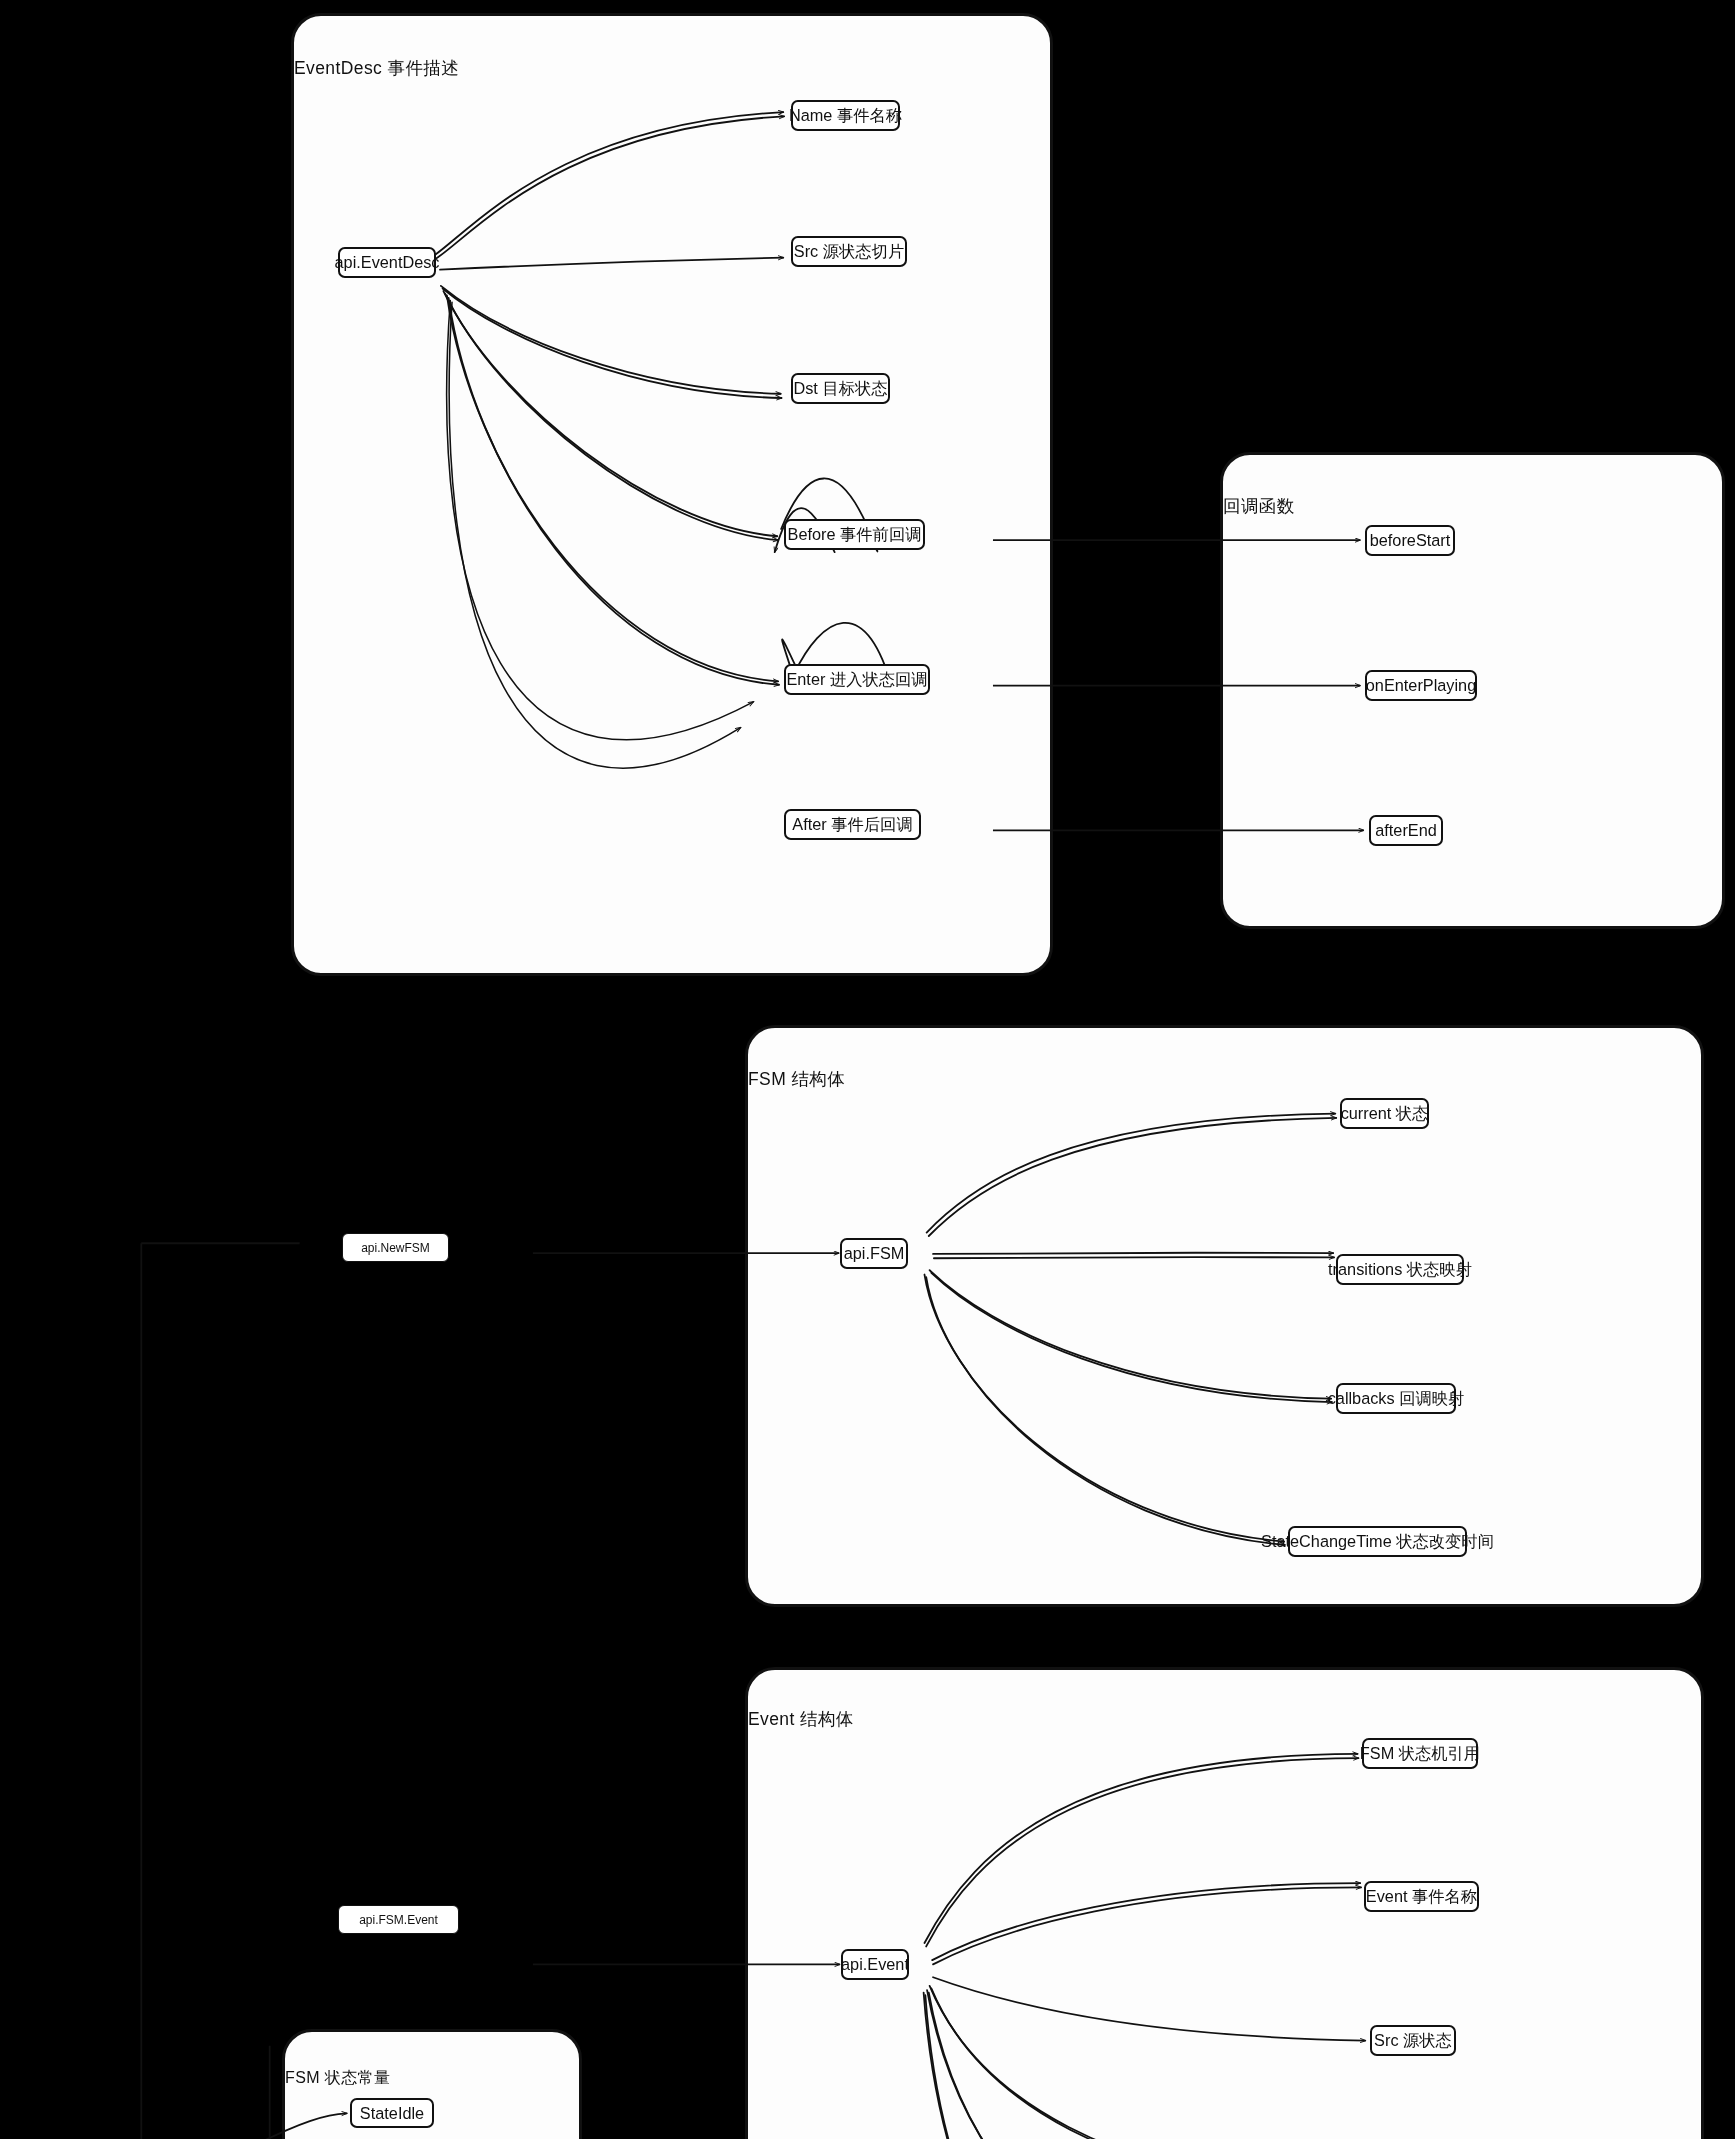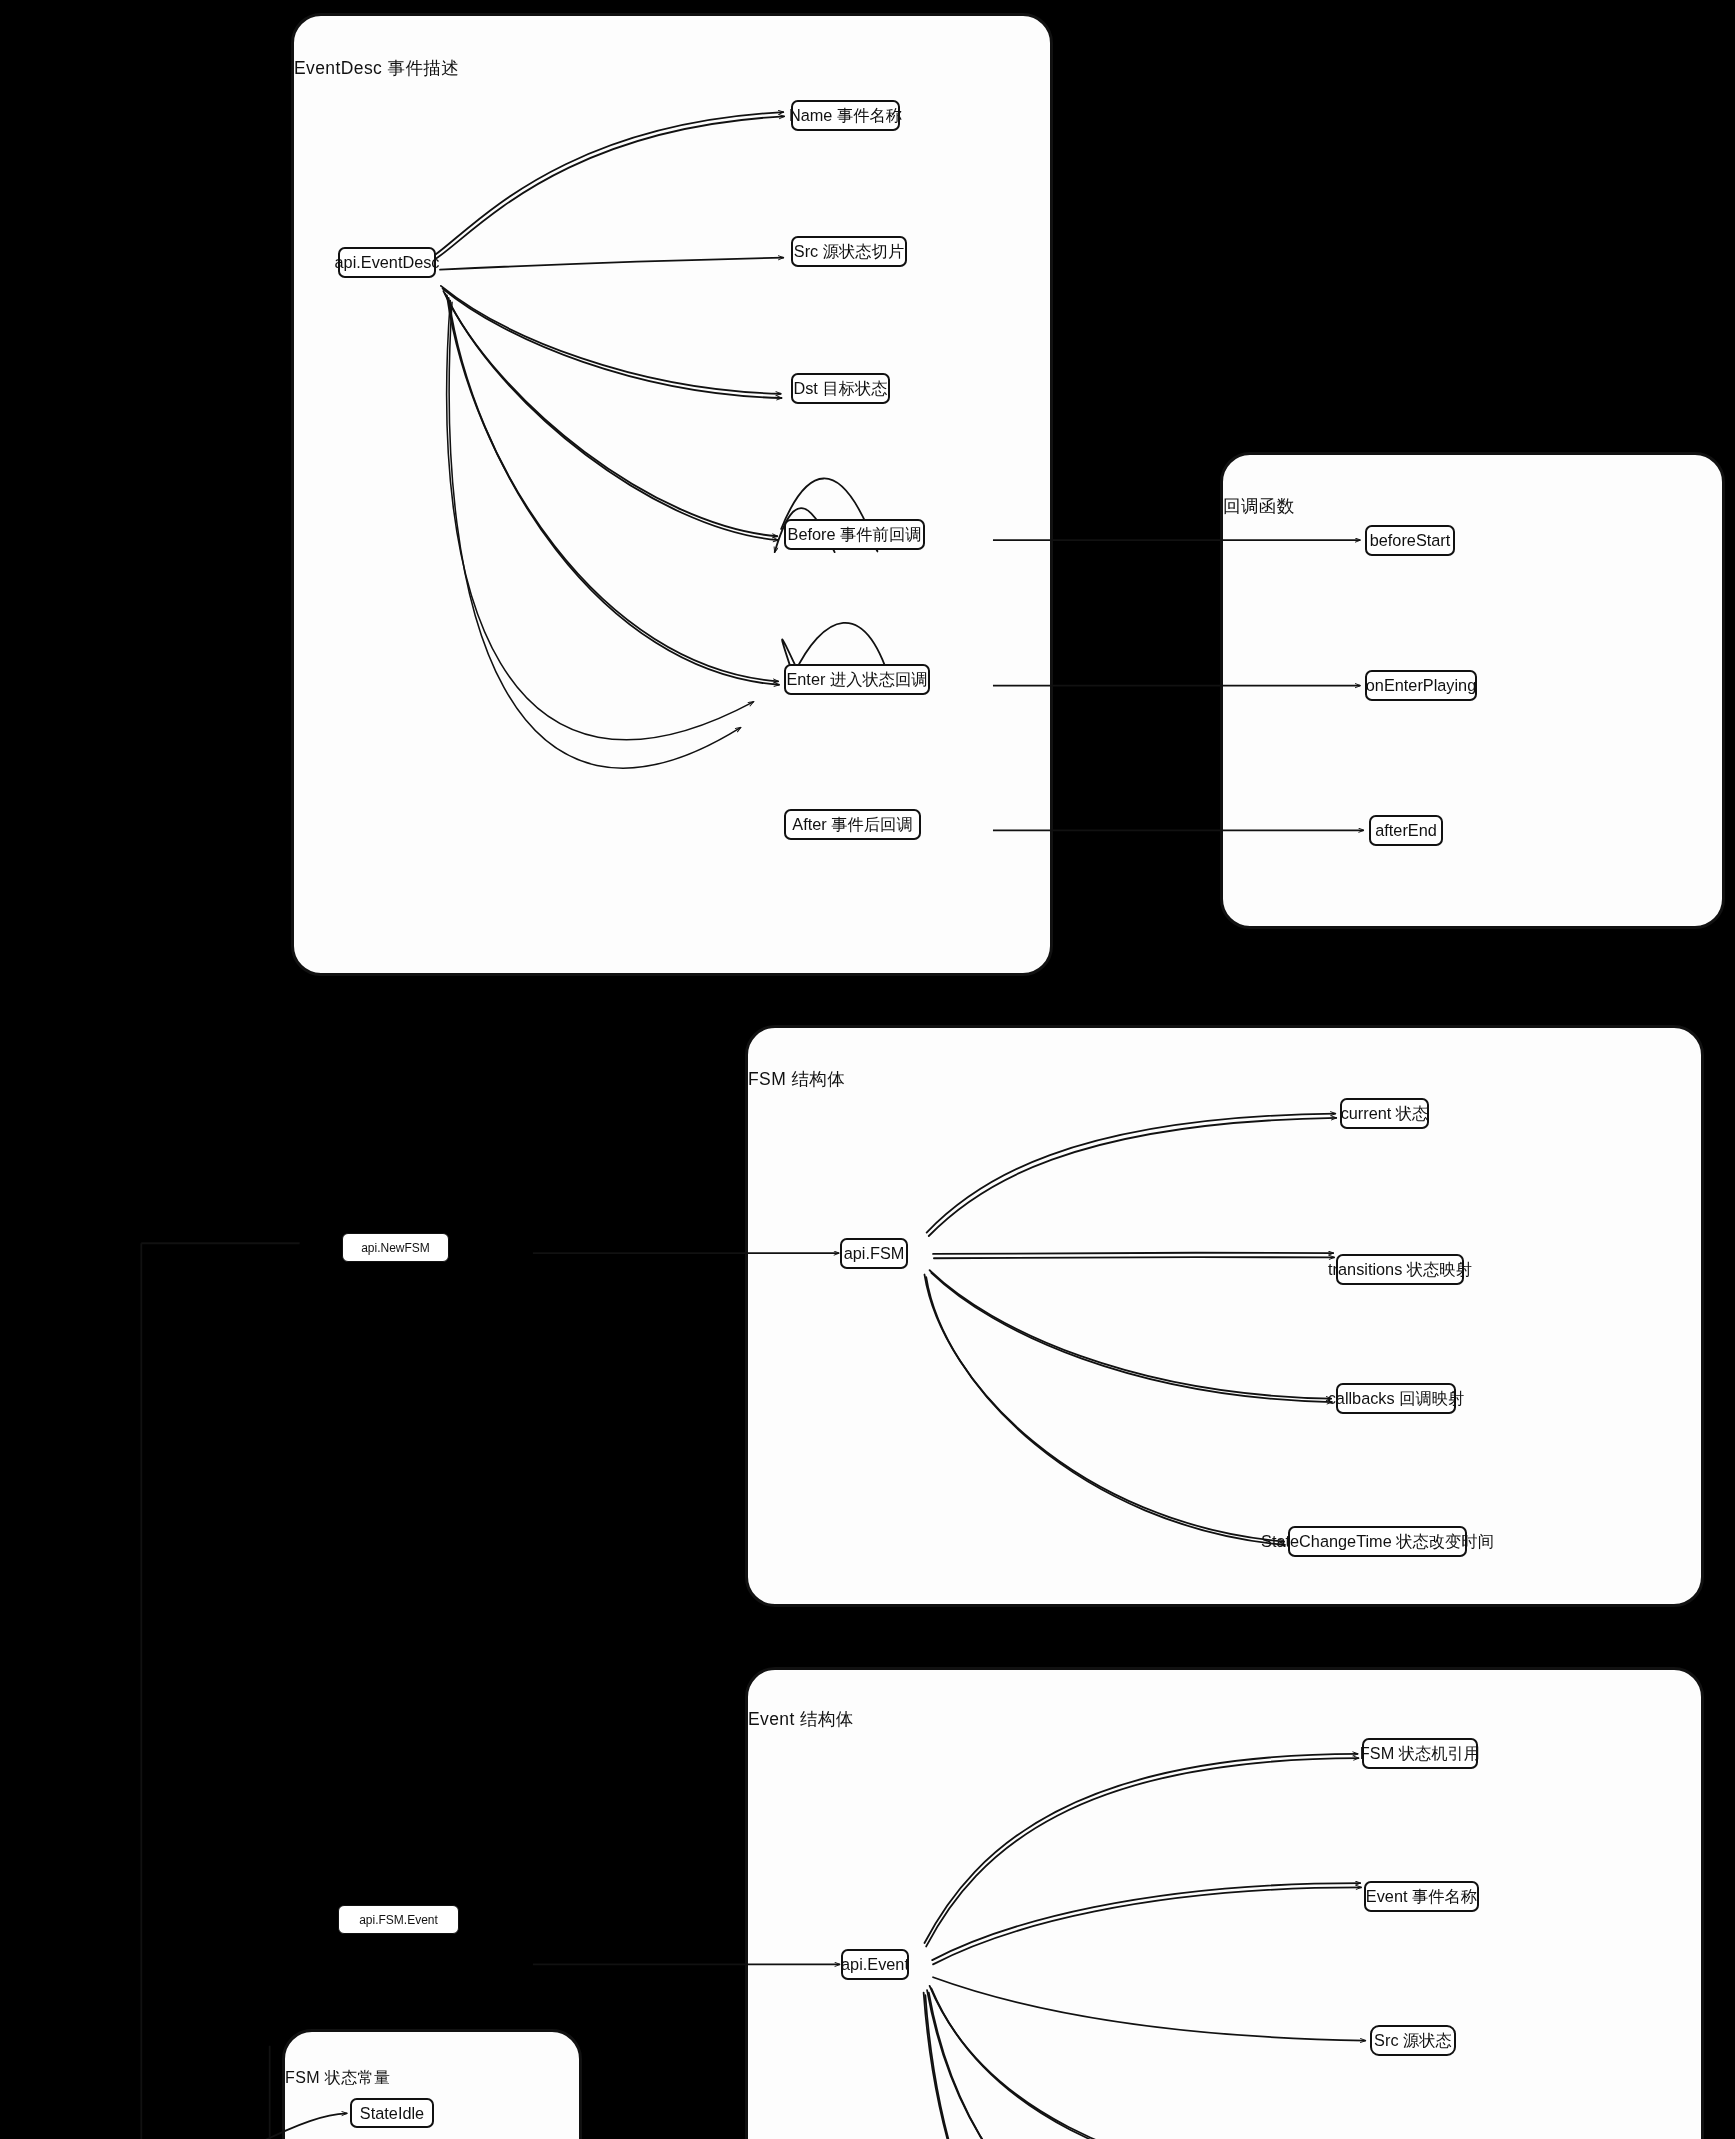--- a/index.html
+++ b/index.html
@@ -163,21 +163,21 @@
 
   <div class="node" style="left:1340px;top:1098px;width:89px;height:31px;">current 状态</div>
   <div class="node" style="left:1336px;top:1238px;width:128px;height:31px;margin-top:16px;">transitions 状态映射</div>
   <div class="node" style="left:1336px;top:1383px;width:120px;height:31px;">callbacks 回调映射</div>
   <div class="node" style="left:1288px;top:1526px;width:179px;height:31px;">StateChangeTime 状态改变时间</div>
 
   <div class="node root" style="left:841px;top:1949px;width:68px;height:31px;">api.Event</div>
 
   <div class="node" style="left:1362px;top:1738px;width:116px;height:31px;">FSM 状态机引用</div>
   <div class="node" style="left:1364px;top:1881px;width:115px;height:31px;">Event 事件名称</div>
-  <div class="node" style="left:1370px;top:2025px;width:86px;height:31px;border-radius:9px;">Src 源状态</div>
+  <div class="node" style="left:1370px;top:2025px;width:86px;height:31px;">Src 源状态</div>
 
   <div class="node" style="left:350px;top:2098px;width:84px;height:30px;">StateIdle</div>
 
   <div class="label-chip" style="left:342px;top:1233px;width:107px;height:29px;">api.NewFSM</div>
   <div class="label-chip" style="left:338px;top:1905px;width:121px;height:29px;">api.FSM.Event</div>
 
 </div>
 
 
 </body></html>

